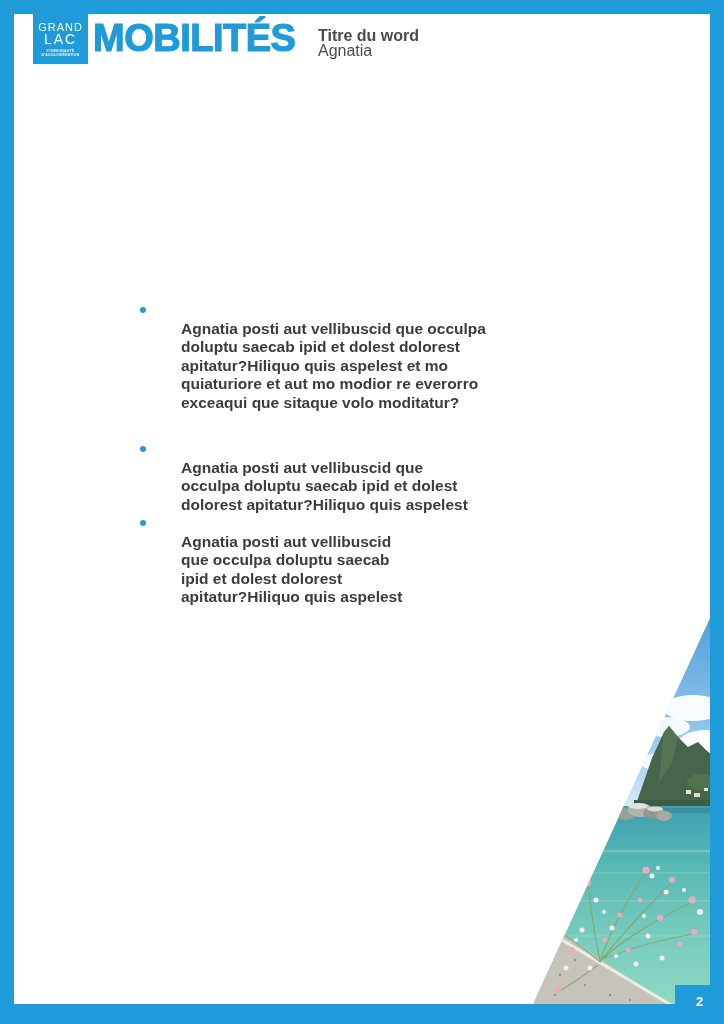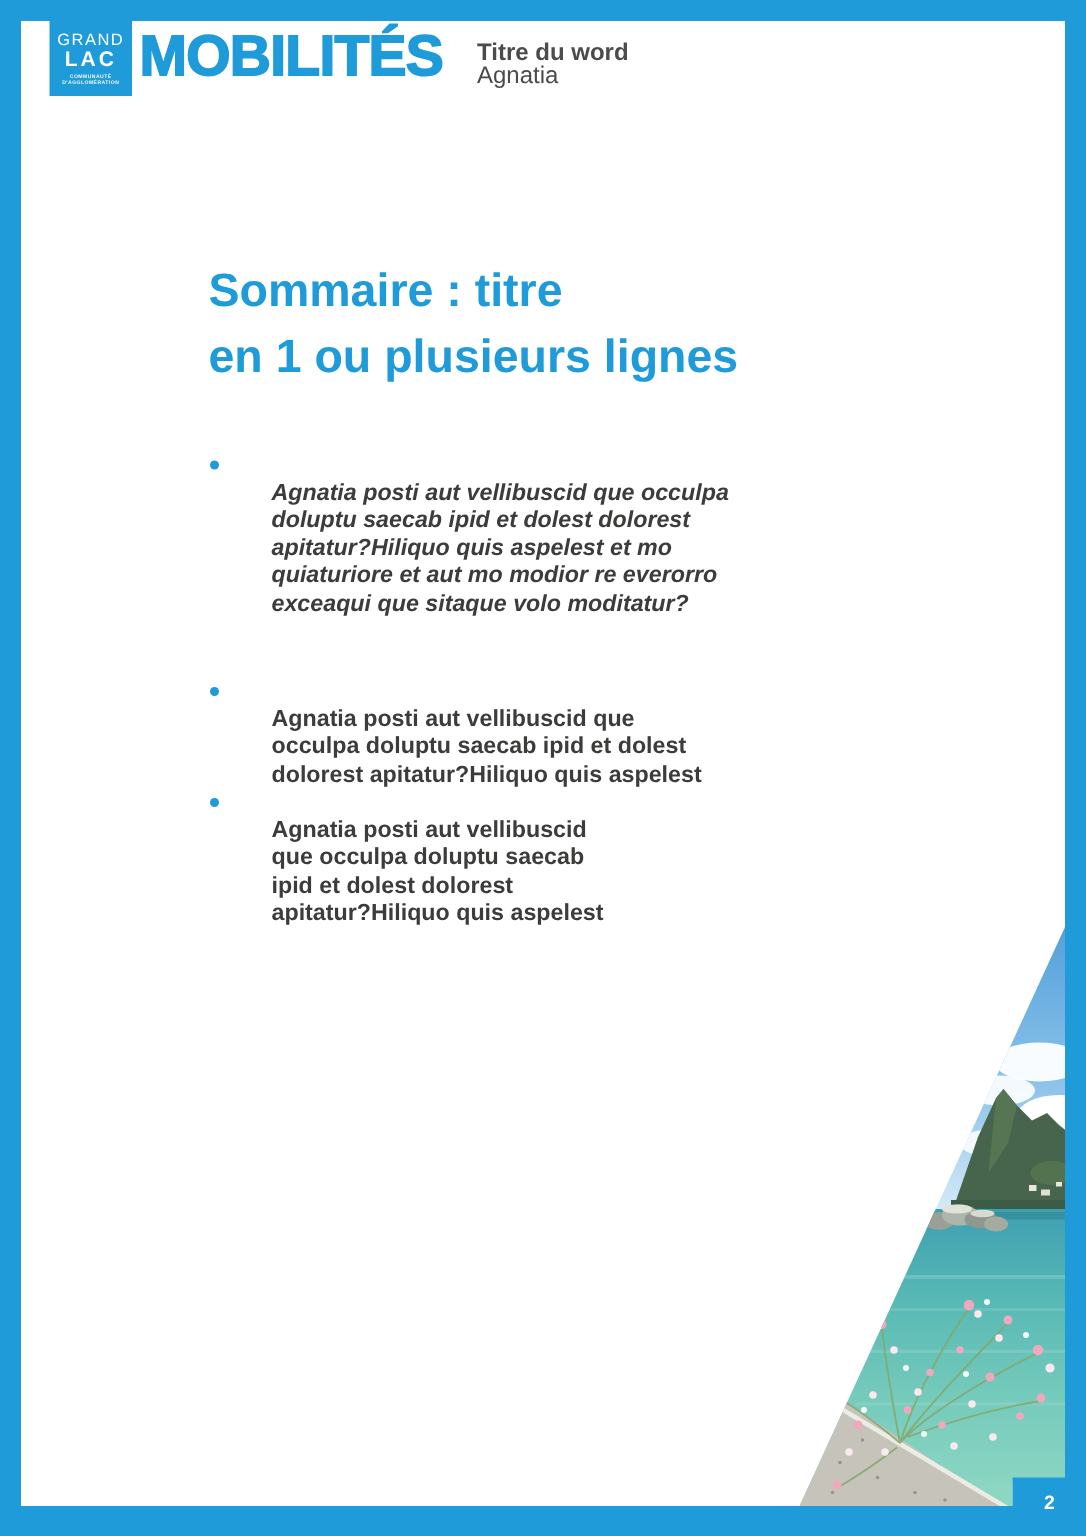--- a/index.html
+++ b/index.html
@@ -15,34 +15,34 @@
   .frame{position:absolute;background:var(--blue);}
   .frame-top{left:0;top:0;width:724px;height:14px;}
   .frame-left{left:0;top:0;width:14px;height:1024px;}
   .frame-right{left:710px;top:0;width:14px;height:1024px;}
   .frame-bottom{left:0;top:1004px;width:724px;height:20px;}
 
   
   .logo{position:absolute;left:33px;top:14px;width:55px;height:50px;background:var(--blue);
         color:#fff;text-align:center;padding-top:8px;}
   .logo-line1{font-size:11px;font-weight:normal;line-height:11px;letter-spacing:1px;}
-  .logo-line2{font-size:14px;font-weight:bold;line-height:13px;letter-spacing:2px;}
+  .logo-line2{font-size:14px;font-weight:normal;line-height:13px;letter-spacing:2px;}
   .logo-sub{margin-top:3px;font-size:3.4px;line-height:4px;letter-spacing:.3px;font-weight:bold;opacity:.95;}
   .brand{position:absolute;left:93px;top:19px;font-size:38px;font-weight:900;color:var(--blue);
          letter-spacing:-.5px;line-height:38px;-webkit-text-stroke:1.2px var(--blue);}
   .doc-meta{position:absolute;left:318px;top:28px;font-size:16px;color:#4b4b4a;line-height:15px;}
   .doc-title{font-weight:bold;}
 
   
   .title{position:absolute;left:139px;top:172px;font-size:31px;line-height:44px;
          font-weight:bold;color:var(--blue);}
   .bullets{position:absolute;left:139px;top:301px;width:430px;list-style:none;}
   .bullet-item{position:relative;padding-left:42px;font-size:15.5px;font-weight:bold;
                color:var(--text-dark);line-height:18.5px;white-space:pre-line;}
-  .bullet-item:nth-child(1){margin-bottom:40px;font-style:italic;}
+  .bullet-item:nth-child(1){margin-bottom:28px;}
   .bullet-item:nth-child(2){}
   .bullet-dot{position:absolute;left:1px;top:6px;width:6px;height:6px;border-radius:50%;
               background:var(--blue);}
 
   
   .photo{position:absolute;left:0;top:0;width:724px;height:1024px;pointer-events:none;}
 
   
   .page-tab{position:absolute;left:675px;top:985px;width:49px;height:39px;background:var(--blue);}
   .page-num{position:absolute;left:21px;top:9px;color:#fff;font-size:13px;font-weight:bold;}
@@ -62,22 +62,20 @@
     <div class="logo-line2">LAC</div>
     <div class="logo-sub">COMMUNAUTÉ</div>
     <div class="logo-sub" style="margin-top:0;">D'AGGLOMÉRATION</div>
   </div>
   <div class="brand">MOBILITÉS</div>
   <div class="doc-meta">
     <div class="doc-title">Titre du word</div>
     <div class="doc-section">Agnatia</div>
   </div>
 
-  <h1 class="title"><span>Sommaire : titre</span><br>
-    <span>en 1 ou plusieurs lignes</span></h1>
 
   <ul class="bullets">
     <li class="bullet-item">
       <span class="bullet-dot"></span><span>Agnatia posti aut vellibuscid que occulpa
 doluptu saecab ipid et dolest dolorest
 apitatur?Hiliquo quis aspelest et mo
 quiaturiore et aut mo modior re everorro
 exceaqui que sitaque volo moditatur?</span>
     </li>
     <li class="bullet-item">

